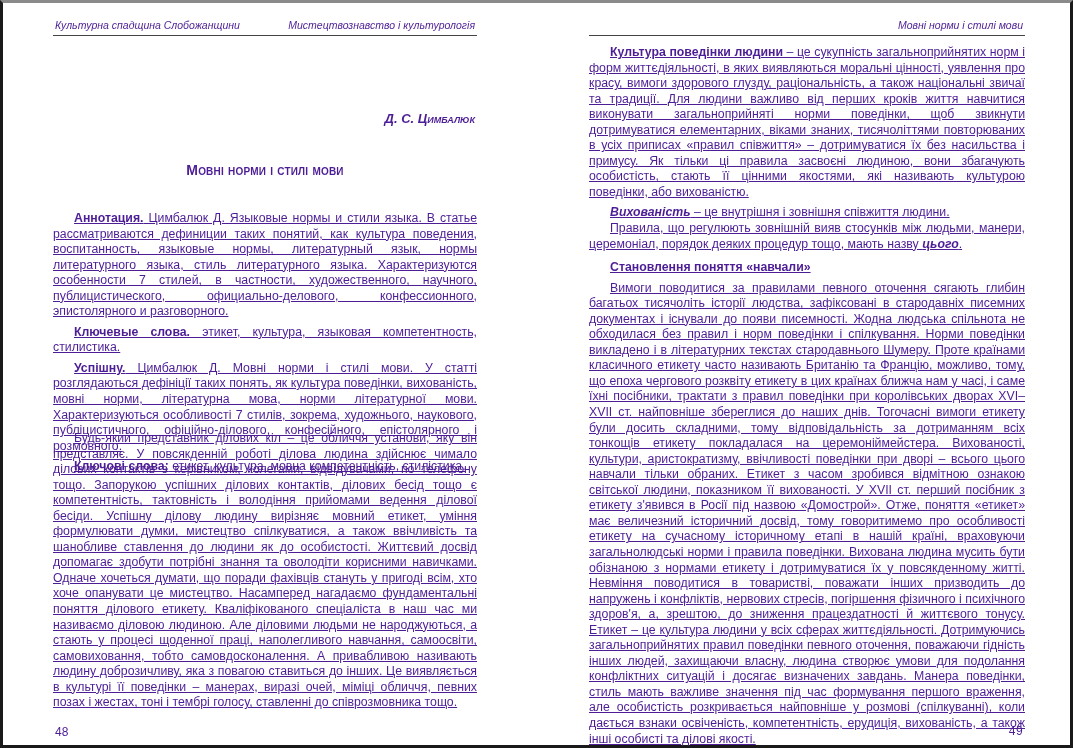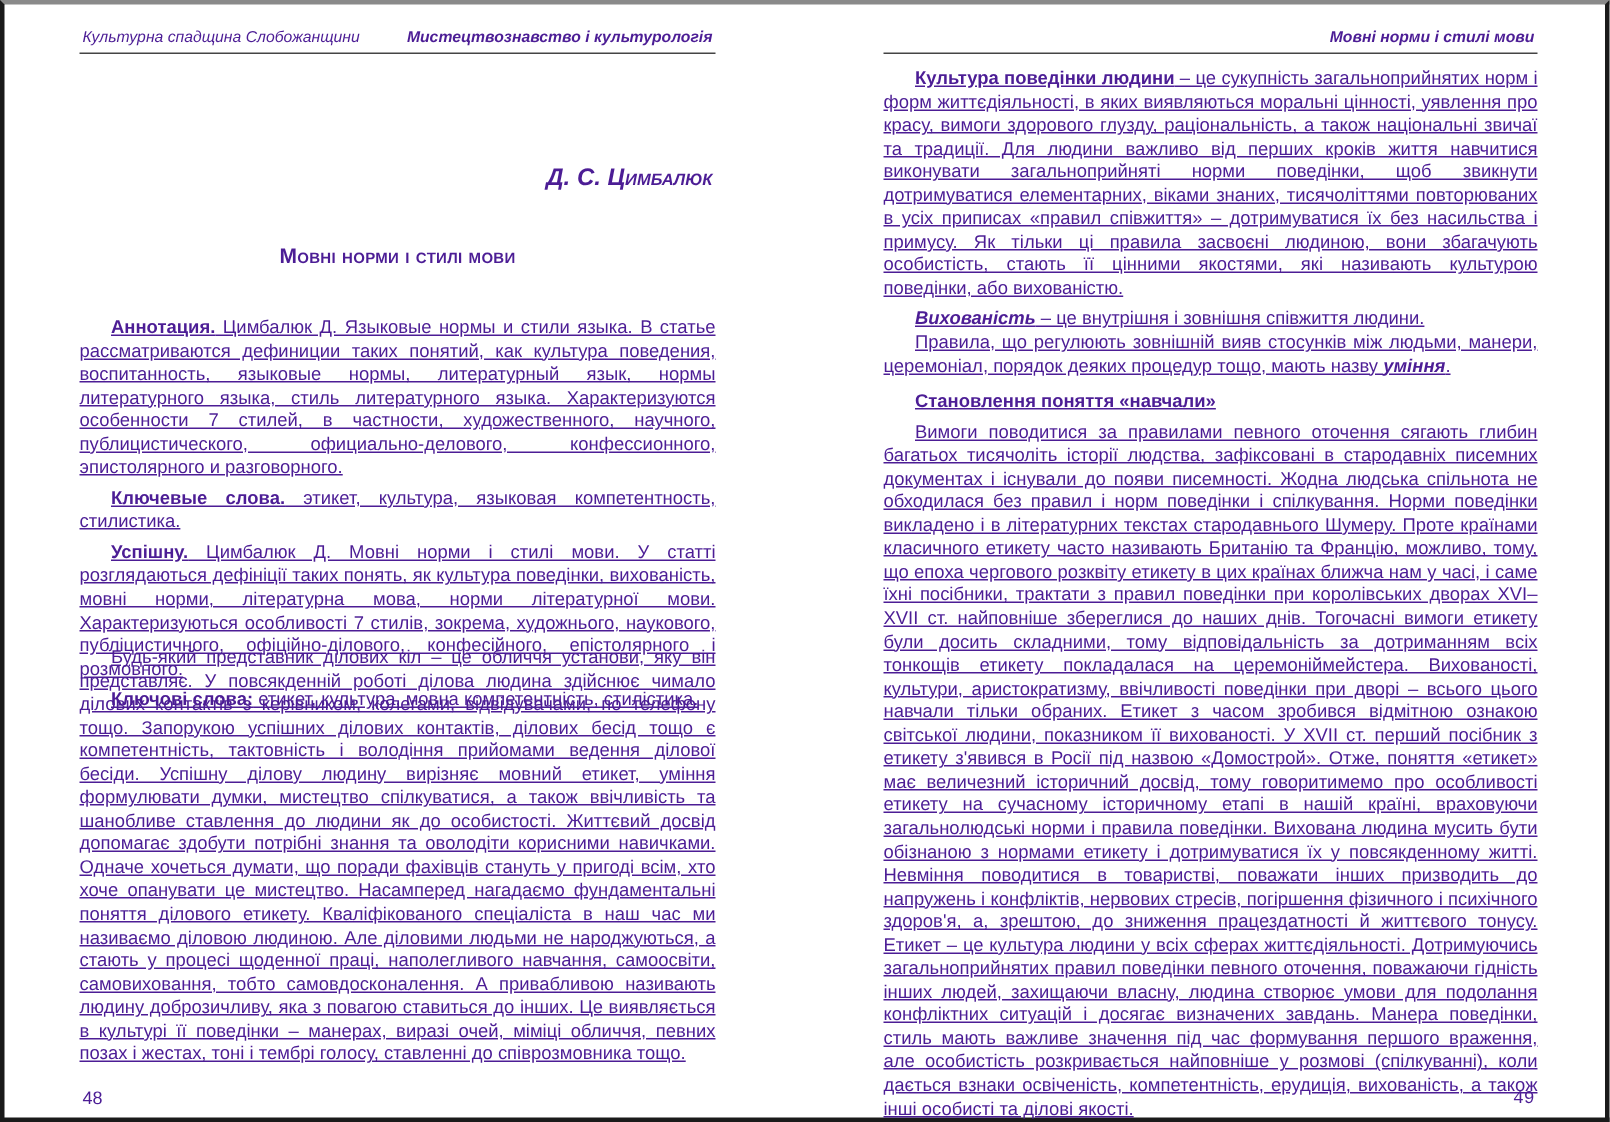--- a/index.html
+++ b/index.html
@@ -13,22 +13,22 @@
     border-bottom: 3px solid #1a1a1a;
     background: #fff;
   }
   .page { position: absolute; top: 0; height: 745px; color: #4c1d95;
     font-family: "Liberation Sans", sans-serif; font-size: 12.3px; line-height: 15.55px; }
   .page.left { left: 50px; width: 424px; }
   .page.right { left: 586px; width: 436px; }
   .running-head { position: absolute; top: 12px; left: 0; right: 0; height: 20px;
     border-bottom: 1px solid #444; font-style: italic; font-size: 10.5px; }
   .running-head .l { position: absolute; left: 2px; top: 3px; }
-  .running-head .r { position: absolute; right: 2px; top: 3px; font-weight: bold; }
-  .author { position: absolute; right: 2px; top: 108px; font-weight: bold; font-style: italic; font-size: 16px; }
+  .running-head .r { position: absolute; right: 2px; top: 3px; }
+  .author { position: absolute; right: 2px; top: 108px; font-weight: bold; font-style: italic; font-size: 13px; }
   .author .sc { font-variant: small-caps; }
   .title { position: absolute; left: 0; right: 0; top: 160px; text-align: center;
     font-weight: bold; font-size: 14px; font-variant: small-caps; letter-spacing: 0.2px; }
   .block { position: absolute; left: 0; right: 0; text-align: justify; }
   p { margin: 0; text-indent: 21px; text-align: justify; text-decoration: underline; }
   .gap { height: 5px; }
   b.k { font-weight: bold; }
   .bi { font-weight: bold; font-style: italic; }
   .subhead { font-weight: bold; text-indent: 21px; }
   .pagenum { position: absolute; top: 722px; font-size: 12px; }
@@ -69,21 +69,21 @@
 
   <div class="page right">
     <div class="running-head">
       <span class="r">Мовні норми і стилі мови</span>
     </div>
 
     <div class="block" style="top: 42px;">
       <p><b class="k">Культура поведінки людини</b><span> – це сукупність загальноприйнятих норм і форм життєдіяльності, в яких виявляються моральні цінності, уявлення про красу, вимоги здорового глузду, раціональність, а також національні звичаї та традиції. Для людини важливо від перших кроків життя навчитися виконувати загальноприйняті норми поведінки, щоб звикнути дотримуватися елементарних, віками знаних, тисячоліттями повторюваних в усіх приписах «правил співжиття» – дотримуватися їх без насильства і примусу. Як тільки ці правила засвоєні людиною, вони збагачують особистість, стають її цінними якостями, які називають культурою поведінки, або вихованістю.</span></p>
       <div class="gap"></div>
       <p><span class="bi">Вихованість</span><span> – це внутрішня і зовнішня співжиття людини.</span></p>
-      <p><span>Правила, що регулюють зовнішній вияв стосунків між людьми, манери, церемоніал, порядок деяких процедур тощо, мають назву </span><span class="bi">уміння</span><span>.</span></p>
+      <p><span>Правила, що регулюють зовнішній вияв стосунків між людьми, манери, церемоніал, порядок деяких процедур тощо, мають назву </span><span class="bi">цього</span><span>.</span></p>
       <div class="gap" style="height:8px"></div>
       <p class="subhead">Становлення поняття «навчали»</p>
       <div class="gap"></div>
       <p>Вимоги поводитися за правилами певного оточення сягають глибин багатьох тисячоліть історії людства, зафіксовані в стародавніх писемних документах і існували до появи писемності. Жодна людська спільнота не обходилася без правил і норм поведінки і спілкування. Норми поведінки викладено і в літературних текстах стародавнього Шумеру. Проте країнами класичного етикету часто називають Британію та Францію, можливо, тому, що епоха чергового розквіту етикету в цих країнах ближча нам у часі, і саме їхні посібники, трактати з правил поведінки при королівських дворах XVI–XVII ст. найповніше збереглися до наших днів. Тогочасні вимоги етикету були досить складними, тому відповідальність за дотриманням всіх тонкощів етикету покладалася на церемоніймейстера. Вихованості, культури, аристократизму, ввічливості поведінки при дворі – всього цього навчали тільки обраних. Етикет з часом зробився відмітною ознакою світської людини, показником її вихованості. У XVII ст. перший посібник з етикету з'явився в Росії під назвою «Домострой». Отже, поняття «етикет» має величезний історичний досвід, тому говоритимемо про особливості етикету на сучасному історичному етапі в нашій країні, враховуючи загальнолюдські норми і правила поведінки. Вихована людина мусить бути обізнаною з нормами етикету і дотримуватися їх у повсякденному житті. Невміння поводитися в товаристві, поважати інших призводить до напружень і конфліктів, нервових стресів, погіршення фізичного і психічного здоров'я, а, зрештою, до зниження працездатності й життєвого тонусу. Етикет – це культура людини у всіх сферах життєдіяльності. Дотримуючись загальноприйнятих правил поведінки певного оточення, поважаючи гідність інших людей, захищаючи власну, людина створює умови для подолання конфліктних ситуацій і досягає визначених завдань. Манера поведінки, стиль мають важливе значення під час формування першого враження, але особистість розкривається найповніше у розмові (спілкуванні), коли дається взнаки освіченість, компетентність, ерудиція, вихованість, а також інші особисті та ділові якості.</p>
     </div>
 
     <div class="pagenum" style="right: 2px; font-family: Liberation Mono, monospace;">49</div>
   </div>
 </div>
 

